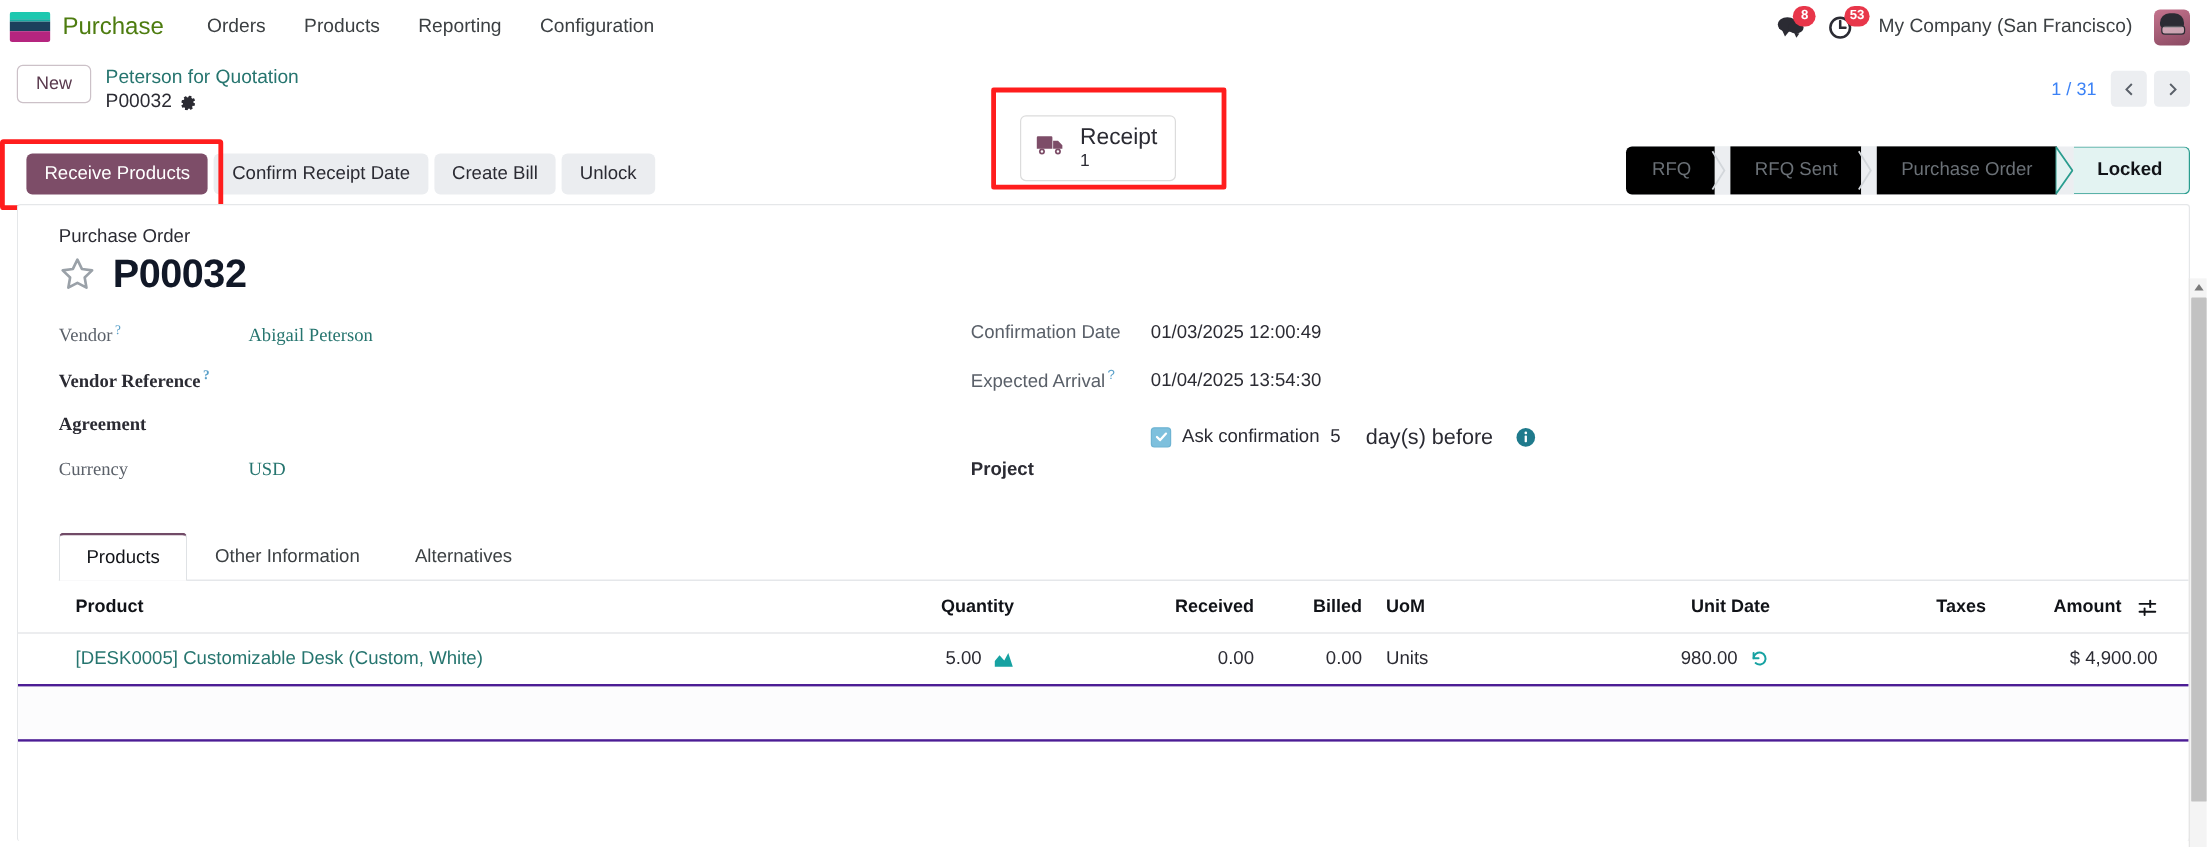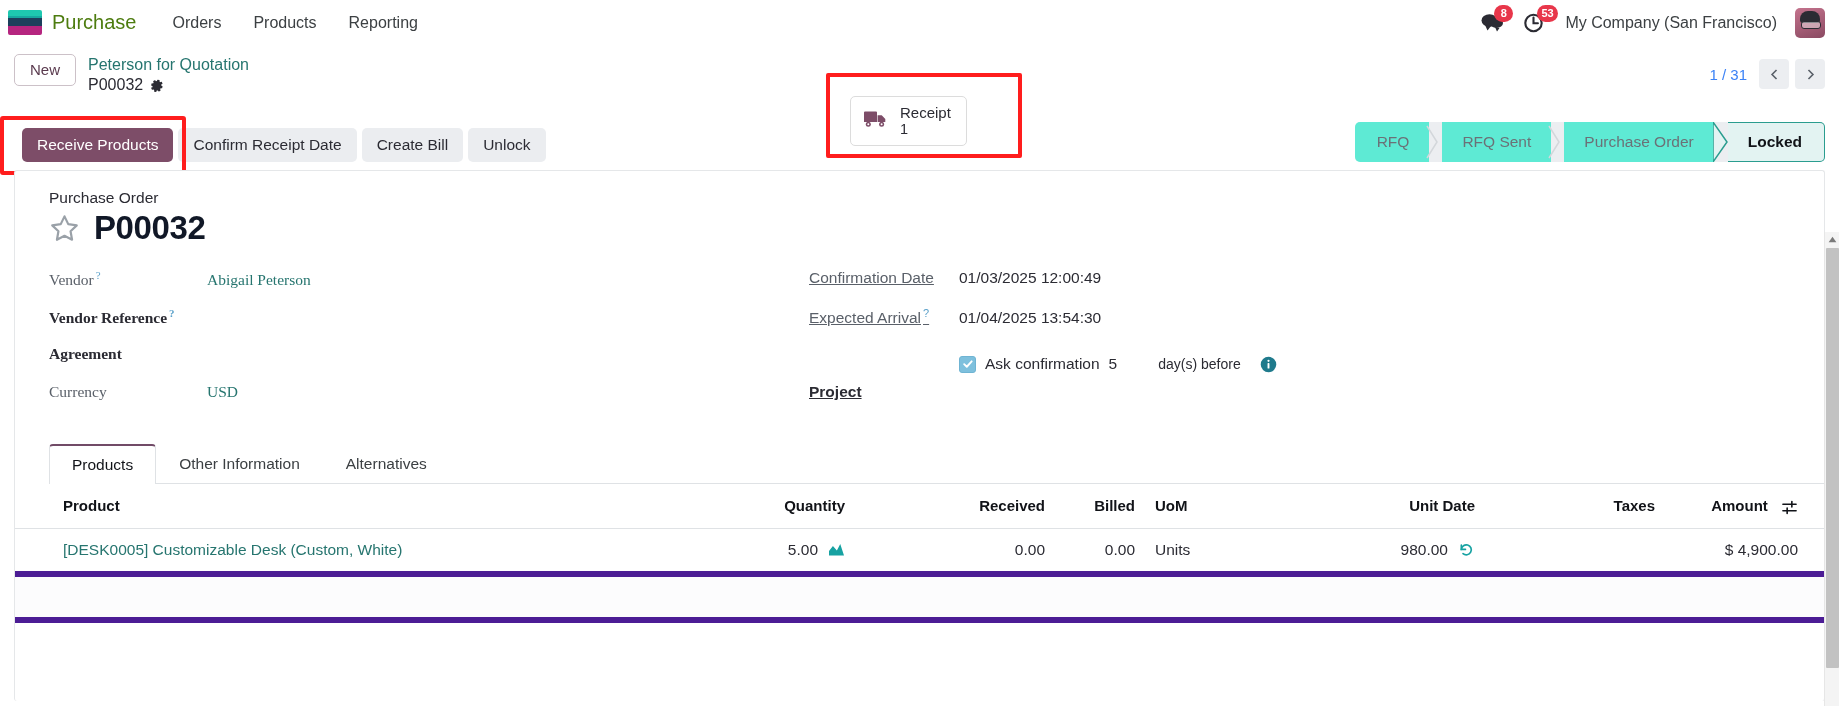--- a/index.html
+++ b/index.html
@@ -123,21 +123,21 @@
   }
   .smart-btn {
     position: absolute; left: 24px; top: 23px;
     display: flex; align-items: center; gap: 11px;
     border: 1px solid #dcdcdc; border-radius: 5px;
     background: #fff;
     padding: 7px 15px 7px 12px;
     cursor: pointer;
   }
   .smart-text { line-height: 1.15; }
-  .smart-label { font-size: 15px; color: #2b2b33; display: block; }
+  .smart-label { font-size: 19px; color: #2b2b33; display: block; }
   .smart-value { font-size: 14.5px; color: #2b2b33; display: block; }
 
   .pager {
     margin-left: auto;
     display: flex; align-items: center; gap: 6px;
     padding-top: 5px;
   }
   .pager-count { font-size: 15px; color: #3b82f6; margin-right: 6px; white-space: nowrap; }
   .pager-btn {
     width: 30px; height: 30px;
@@ -179,21 +179,21 @@
     background: #eceef1;
     border-radius: 5px;
     height: 40px;
     overflow: visible;
   }
   .st-item {
     position: relative;
     display: flex; align-items: center;
     font-size: 15.5px; color: #6b7177;
     padding: 0 20px 0 20px;
-    background: #5eead4;
+    background: #000000;
     cursor: pointer;
     white-space: nowrap;
   }
   .st-item:first-child { border-radius: 5px 0 0 5px; padding-left: 22px; }
   .st-item::after {
     content: ""; position: absolute; right: -1px; top: 50%;
     width: 16px; height: 28px;
     transform: translateY(-50%);
     border-top: 1.5px solid #cfd3d8;
     border-right: 1.5px solid #cfd3d8;
@@ -244,36 +244,36 @@
   .field-row { display: flex; align-items: baseline; min-height: 38px; }
   .f-label {
     width: 158px; flex: none;
     font-size: 15.5px; color: #5a6069;
   }
   .f-label.bold { color: #2b2b33; font-weight: bold; }
   .qmark { color: #5aa0c9; font-size: 11px; vertical-align: super; margin-left: 2px; cursor: help; }
   .f-value { font-size: 15.5px; color: #2b2b33; }
   .f-value.link { color: #26756f; cursor: pointer; }
 
-  .col-right .f-label { width: 150px; text-decoration: underline; }
+  .col-right .f-label { width: 150px; }
 
   .check-row {
     display: flex; align-items: center; min-height: 38px;
     padding-left: 150px; gap: 9px;
   }
   .cbox {
     width: 17px; height: 17px; border-radius: 3px;
     background: #7ec0dd; border: 1px solid #6fb4d3;
     display: flex; align-items: center; justify-content: center;
     cursor: pointer; flex: none;
   }
   .cbox svg { display: block; }
   .chk-text { font-size: 15.5px; color: #2b2b33; }
   .chk-num { font-size: 15.5px; color: #2b2b33; }
-  .chk-after { font-size: 14px; color: #2b2b33; margin-left: 32px; }
+  .chk-after { font-size: 18px; color: #2b2b33; margin-left: 12px; }
   .info-icon { color: #1f7a8c; display: flex; margin-left: 10px; cursor: pointer; }
 
   
   .notebook { margin-top: 22px; padding: 0 0 0 34px; }
   .tabs { display: flex; border-bottom: 1px solid #dfe2e5; }
   .tab {
     font-size: 15.5px; color: #3c4043;
     padding: 10px 22px 10px 22px;
     border: 1px solid transparent;
     border-bottom: none;
@@ -297,21 +297,21 @@
   table.lines th {
     font-size: 15px; color: #111318; font-weight: bold;
     padding: 13px 10px; text-align: right;
     border-bottom: 1px solid #dfe2e5;
     white-space: nowrap;
   }
   table.lines th.l { text-align: left; }
   table.lines td {
     font-size: 15.5px; color: #2b2b33;
     padding: 12px 10px; text-align: right;
-    border-bottom: 6px solid #4c1d95;
+    border-bottom: 2px solid #4c1d95;
     white-space: nowrap;
   }
   table.lines td.l { text-align: left; }
   .prod-link { color: #26756f; cursor: pointer; }
   .cell-flex { display: flex; align-items: center; justify-content: flex-end; gap: 10px; }
   .tl-icon { color: #17a2a2; display: flex; cursor: pointer; }
   .opt-cols { display: inline-flex; vertical-align: middle; margin-left: 9px; color: #111318; cursor: pointer; }
   .empty-row td { height: 46px; border-bottom: 1px solid #eceef1; background: #fcfcfd; }
 
   
@@ -339,20 +339,21 @@
   <div class="odoo-logo">
     <i class="lg1"></i>
       <i class="lg2"></i>
       <i class="lg3"></i>
       <i class="lg4"></i>
   </div>
   <div class="brand">Purchase</div>
   <div class="nav-item">Orders</div>
   <div class="nav-item">Products</div>
   <div class="nav-item">Reporting</div>
+  <div class="nav-item">Configuration</div>
 
   <div class="nav-right">
     <div class="sysicon">
       <svg width="25" height="22" viewBox="0 0 25 22">
         <ellipse cx="9.5" cy="8.5" rx="8" ry="6.2" fill="#2b2b33"></ellipse>
         <path d="M5 13 L7.5 18.5 L11 14 Z" fill="#2b2b33"></path>
         <ellipse cx="16.5" cy="11" rx="6.5" ry="5" fill="#2b2b33"></ellipse>
         <path d="M15 15 L17 19.5 L19.5 16 Z" fill="#2b2b33"></path>
       </svg>
       <span class="badge">8</span>

